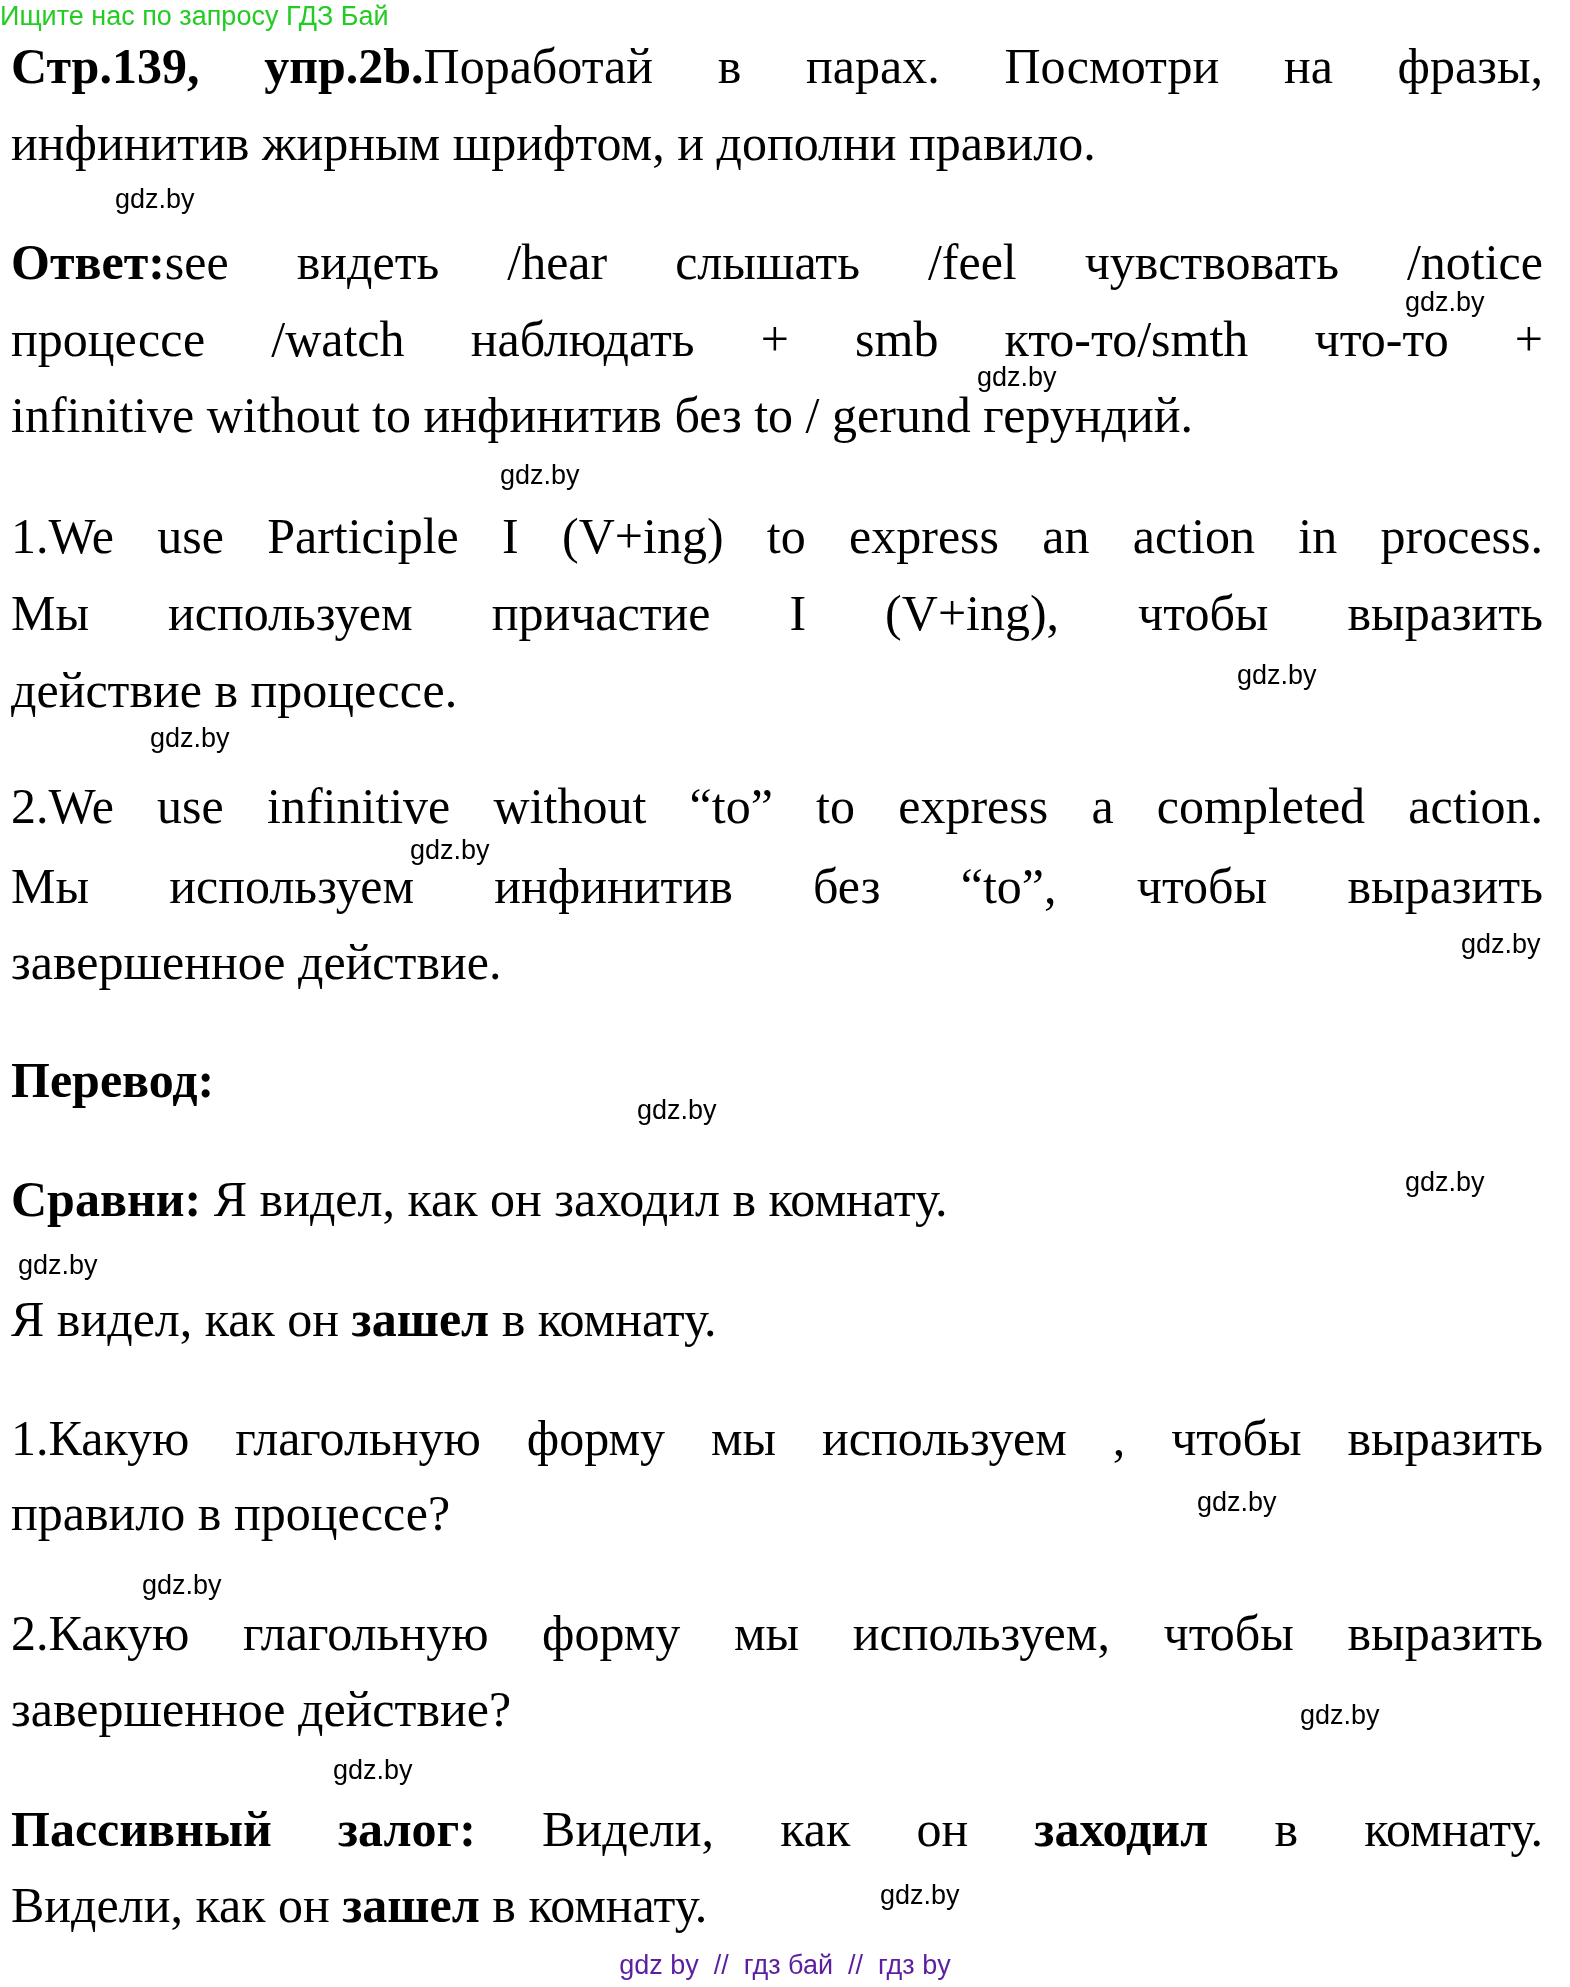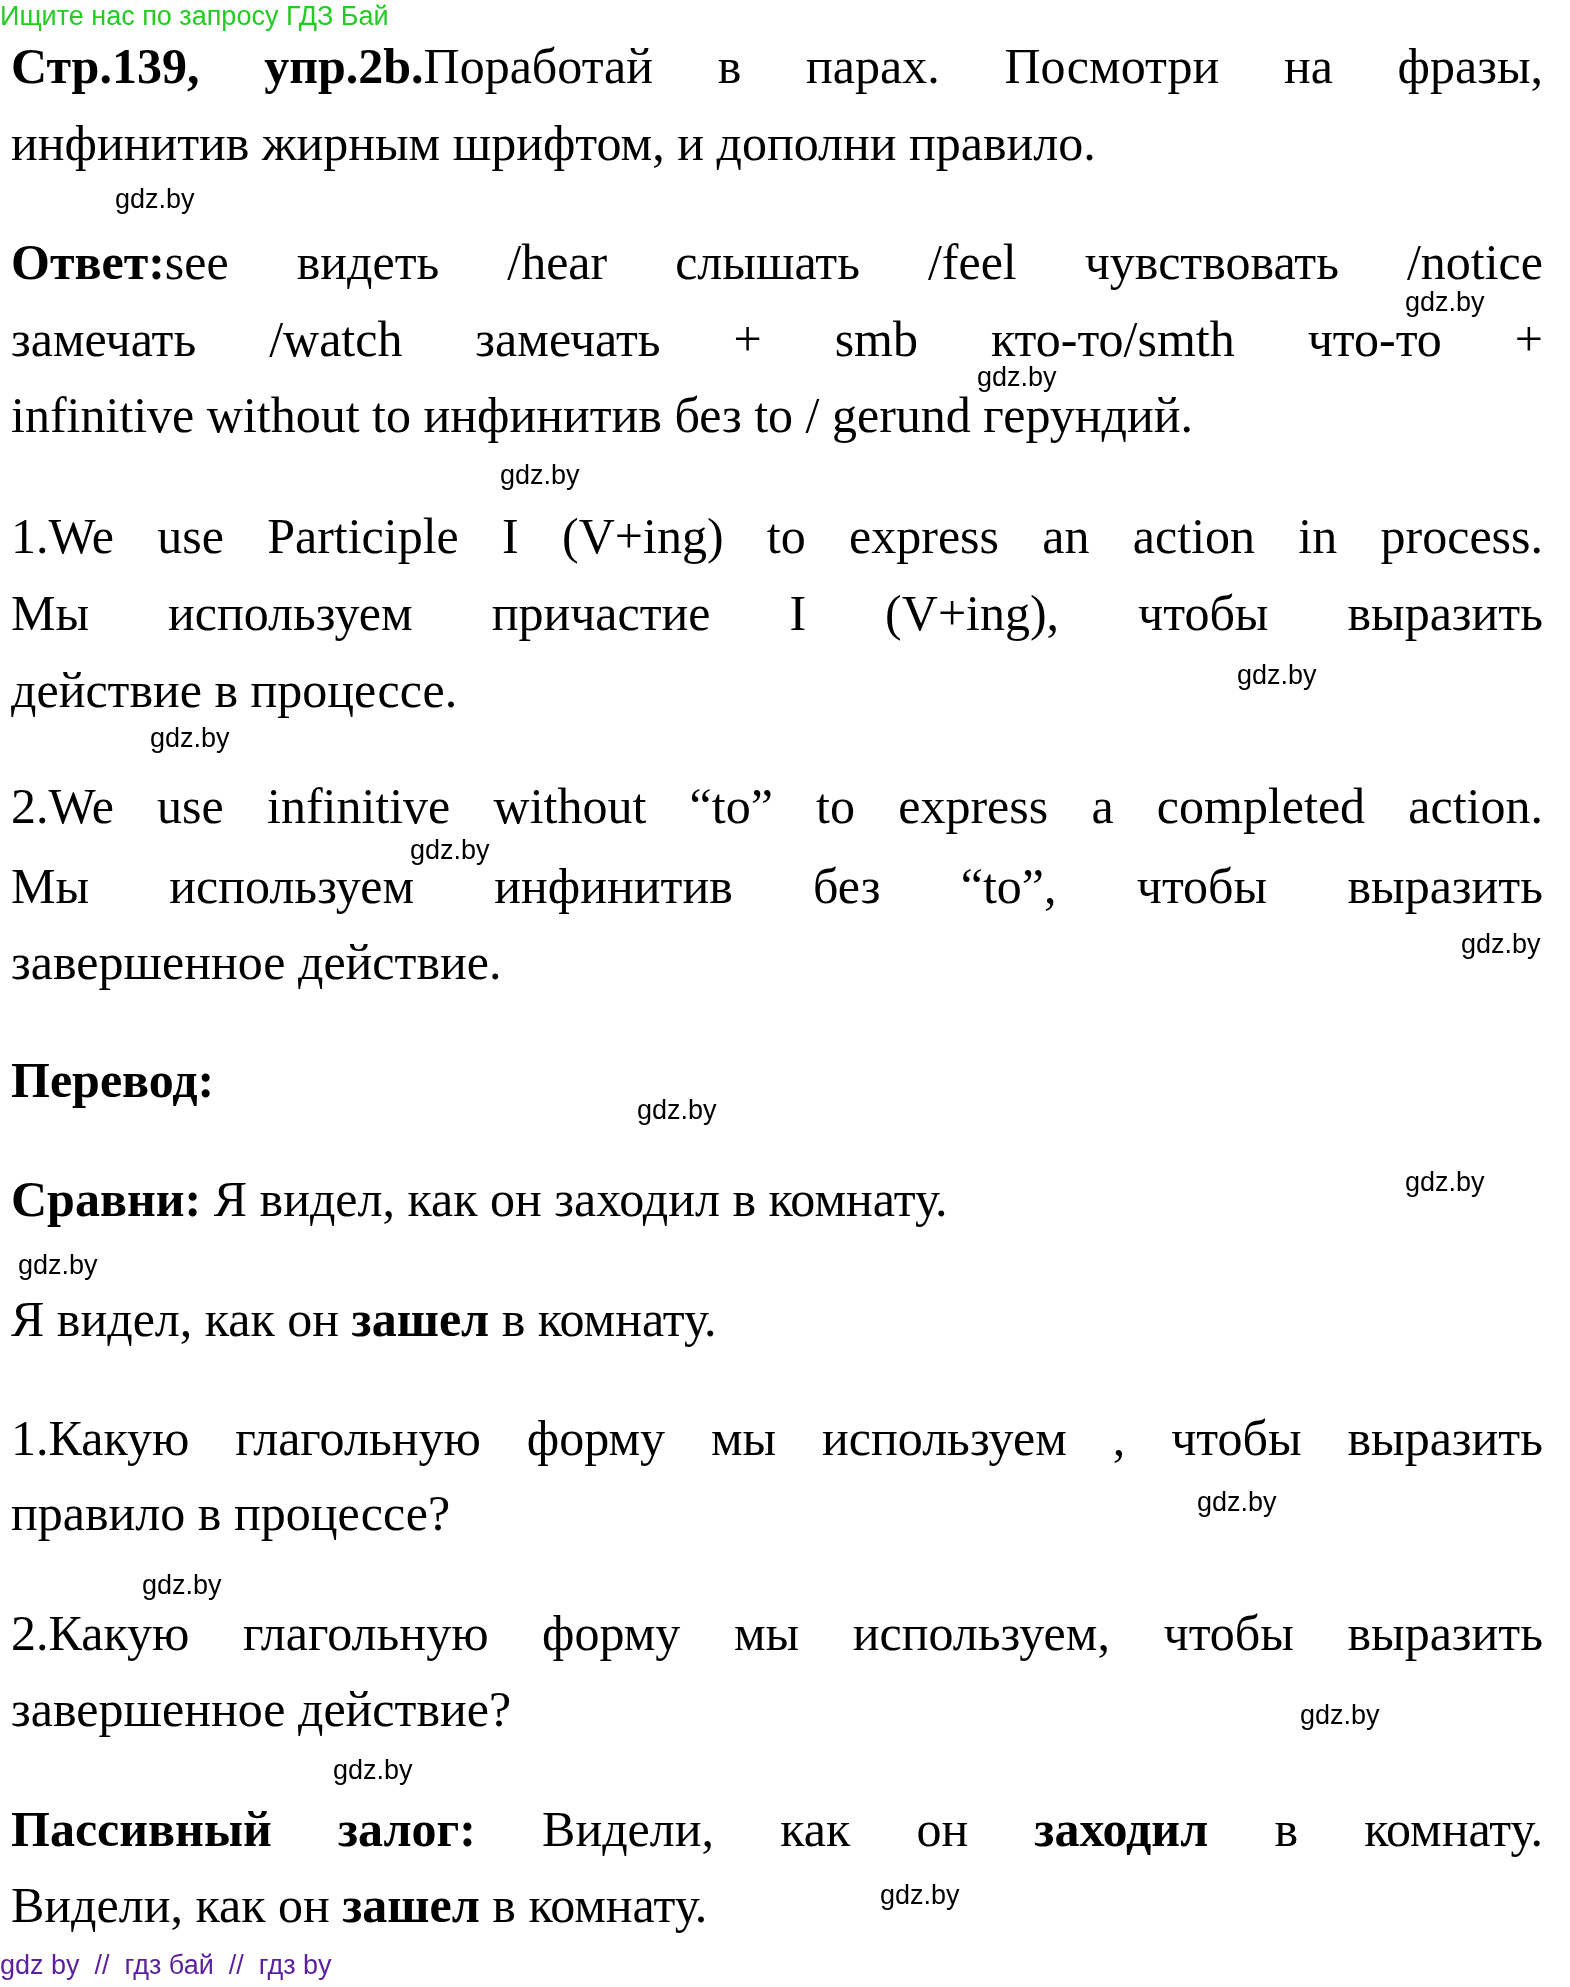--- a/index.html
+++ b/index.html
@@ -1,38 +1,38 @@
 <!DOCTYPE html>
 <html><head>
 <meta charset="utf-8">
 <style>
   html,body{margin:0;padding:0;background:#fff;}
   body{width:1570px;height:1987px;position:relative;overflow:hidden;
        font-family:"Liberation Serif","DejaVu Serif",serif;color:#000;}
   .hdr{position:absolute;top:0;left:0;width:1570px;
        font-family:"Liberation Sans",sans-serif;font-size:27px;line-height:32px;color:#22cc22;}
-  .ftr{position:absolute;top:1948px;left:0;width:1570px;
+  .ftr{position:absolute;top:1948px;left:0;width:1570px;text-align:center;
        font-family:"Liberation Sans",sans-serif;font-size:27px;line-height:34px;color:#5b1fa0;}
   .ln{position:absolute;left:11px;width:1532px;font-size:50px;line-height:60px;white-space:nowrap;}
   .j{text-align:justify;text-align-last:justify;white-space:normal;}
   .wm{position:absolute;font-family:"Liberation Sans",sans-serif;font-size:27px;line-height:30px;color:#000;text-align:center;}
   b{font-weight:bold;}
 </style>
 </head>
 <body>
 
 <div class="hdr">Ищите нас по запросу ГДЗ Бай</div>
 
 <div class="ln j" style="top:36px"><b>Стр.139, упр.2b.</b><span>Поработай в парах. Посмотри на фразы,</span></div>
 <div class="ln" style="top:113px">инфинитив жирным шрифтом, и дополни правило.</div>
 <div class="wm" style="top:184px;left:115px">gdz.by</div>
 
 <div class="ln j" style="top:232px"><b>Ответ:</b><span>see видеть /hear слышать /feel чувствовать /notice</span></div>
 <div class="wm" style="top:287px;left:1405px">gdz.by</div>
-<div class="ln j" style="top:309px">замечать /watch замечать + smb кто-то/smth что-то +</div>
+<div class="ln j" style="top:309px">процессе /watch наблюдать + smb кто-то/smth что-то +</div>
 <div class="wm" style="top:362px;left:977px">gdz.by</div>
 <div class="ln" style="top:385px">infinitive without to инфинитив без to / gerund герундий.</div>
 <div class="wm" style="top:460px;left:500px">gdz.by</div>
 
 <div class="ln j" style="top:506px">1.We use Participle I (V+ing) to express an action in process.</div>
 <div class="ln j" style="top:583px">Мы используем причастие I (V+ing), чтобы выразить</div>
 <div class="ln" style="top:660px">действие в процессе.</div>
 <div class="wm" style="top:660px;left:1237px">gdz.by</div>
 <div class="wm" style="top:723px;left:150px">gdz.by</div>
 

